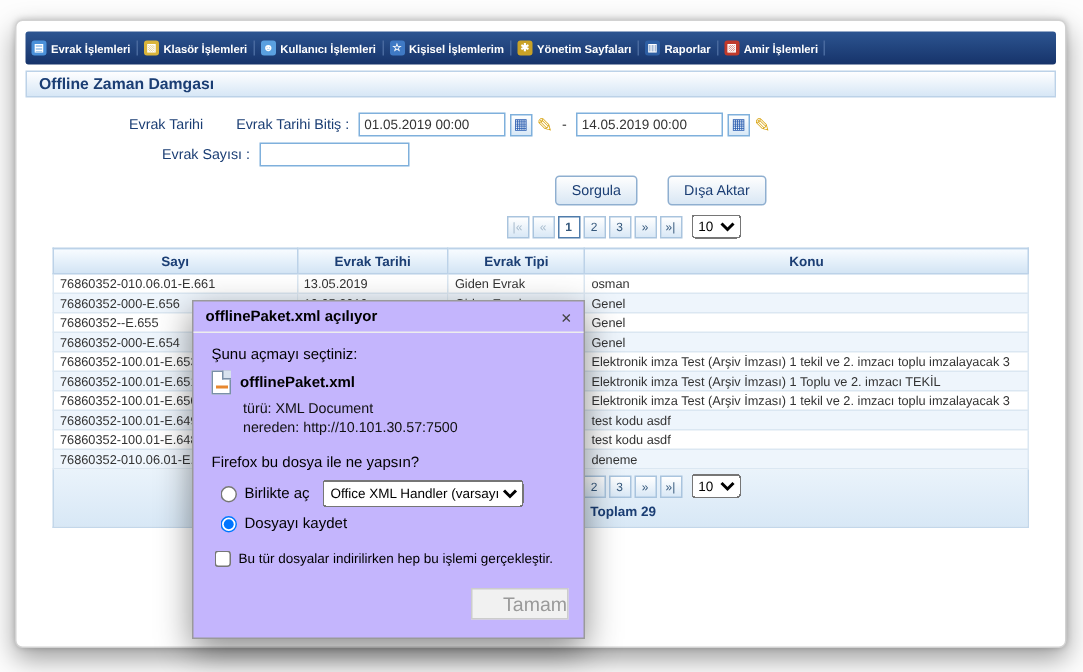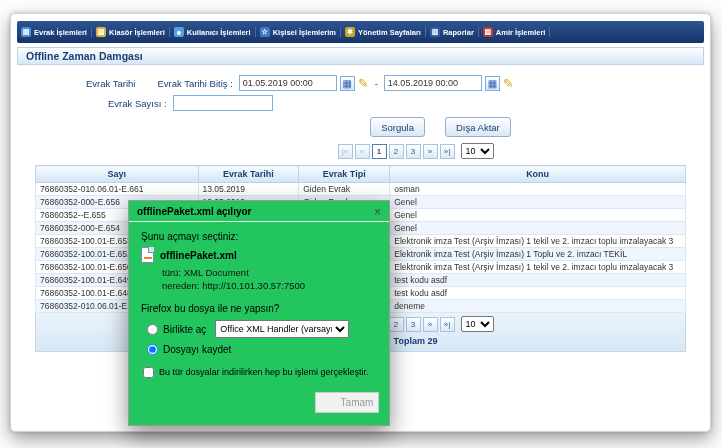--- a/index.html
+++ b/index.html
@@ -95,21 +95,21 @@
   
   .table-footer {
     margin: 0 24px; background: linear-gradient(#eaf3fb, #d8e8f6);
     border: 1px solid #c3d7ea; border-top: none; padding: 3px 0 4px;
   }
   .total-row { text-align: center; font-size: 9px; font-weight: bold; color: #1b3e74; margin: 4px 0 1px 110px; }
 
   
   .dialog {
     position: absolute; left: 128px; top: 200px; width: 262px; z-index: 10;
-    background: #22c55e; border: 1px solid #9a9a9a;
+    background: #c4b5fd; border: 1px solid #9a9a9a;
     box-shadow: 0 8px 22px rgba(0,0,0,.45); font-size: 10px; color: #000;
   }
   .dialog-title {
     display: flex; justify-content: space-between; align-items: center;
     padding: 5px 8px 4px; font-weight: bold; font-size: 10px; border-bottom: 1px solid #ededed;
   }
   .dlg-close { font-weight: normal; font-size: 12px; color: #444; cursor: pointer; line-height: 10px; }
   .dialog-body { padding: 4px 12px 0; }
   .dlg-prompt { margin: 5px 0 5px; }
   .file-row { display: flex; align-items: center; gap: 6px; margin: 2px 0 3px; }
@@ -123,21 +123,21 @@
   .file-meta { margin-left: 21px; font-size: 9.5px; line-height: 13px; color: #111; }
   .dlg-question { margin-top: 11px; }
   .opt-row { display: flex; align-items: center; gap: 5px; margin: 6px 0 0 6px; }
   .opt-row input[type="radio"] { width: 11px; height: 11px; margin: 0; }
   .open-select { width: 134px; height: 18px; font-size: 9px; margin-left: 4px; font-family: "Liberation Sans", sans-serif; }
   .chk-row { display: flex; align-items: flex-start; gap: 5px; margin: 12px 0 0 2px; font-size: 9px; }
   .chk-row input { width: 11px; height: 11px; margin: 0; flex: 0 0 auto; }
   .dialog-buttons { display: flex; justify-content: flex-end; gap: 7px; padding: 14px 10px 12px; }
   .dlg-btn {
     min-width: 64px; height: 21px; background: #e7e7e7; border: 1px solid #a9a9a9;
-    font-size: 10px; cursor: pointer; font-family: "Liberation Sans", sans-serif; padding-left: 20px;
+    font-size: 13px; cursor: pointer; font-family: "Liberation Sans", sans-serif; padding-left: 20px;
   }
   .dlg-btn.disabled { color: #9a9a9a; background: #f1f1f1; border-color: #cccccc; }
 </style>
 </head>
 <body>
 
 <div class="stage">
   <div class="window">
 
     <div class="nav">

